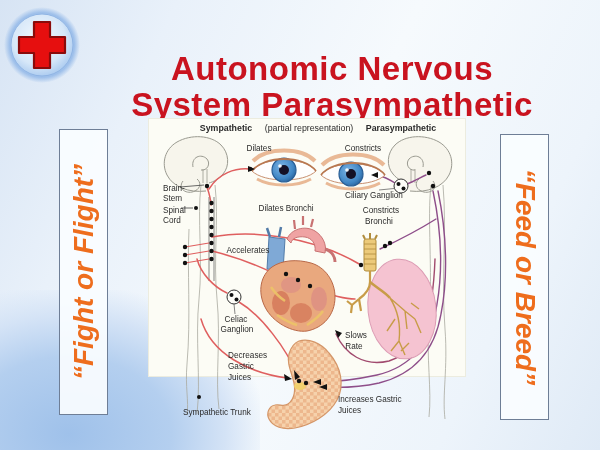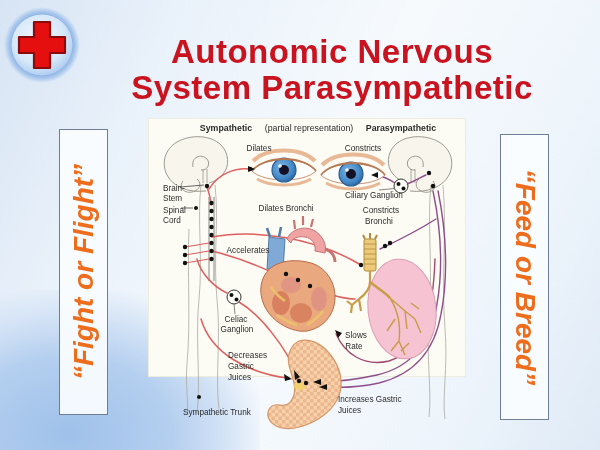--- a/index.html
+++ b/index.html
@@ -2,21 +2,21 @@
 <html><head>
 <meta charset="utf-8">
 <style>
   html,body{margin:0;padding:0;}
   body{width:600px;height:450px;overflow:hidden;font-family:"Liberation Sans",sans-serif;}
   .slide{position:relative;width:600px;height:450px;overflow:hidden;
     background:linear-gradient(115deg,#d7e4f4 0%,#e9f1fa 22%,#f6fafd 52%,#edf4fb 80%,#dfeaf6 100%);}
   .corner-blob{position:absolute;left:-70px;bottom:-80px;width:330px;height:240px;
     background:radial-gradient(ellipse at 42% 60%,#9fc1ea 0%,#b4cfef 38%,#d4e3f6 58%,rgba(238,245,252,0) 74%);}
   .medic-badge{position:absolute;left:4px;top:2px;width:76px;height:84px;}
-  .title{position:absolute;left:72px;right:8px;top:34px;text-align:center;
+  .title{position:absolute;left:72px;right:8px;top:51px;text-align:center;
     color:#c9131f;font-weight:bold;font-size:33px;line-height:1.1;letter-spacing:.5px;}
   .banner{position:absolute;width:47px;height:284px;border:1px solid #6e7e96;
     background:rgba(250,253,255,.92);}
   .banner-left{left:59px;top:129px;}
   .banner-right{left:500px;top:134px;}
   .banner span{position:absolute;left:50%;top:50%;white-space:nowrap;font-weight:bold;
     font-style:italic;font-size:28px;color:#ee6d1d;}
   .banner-left span{transform:translate(-50%,-50%) rotate(-90deg);}
   .banner-right span{transform:translate(-50%,-50%) rotate(90deg);}
   .diagram{position:absolute;left:148px;top:118px;width:318px;height:259px;

